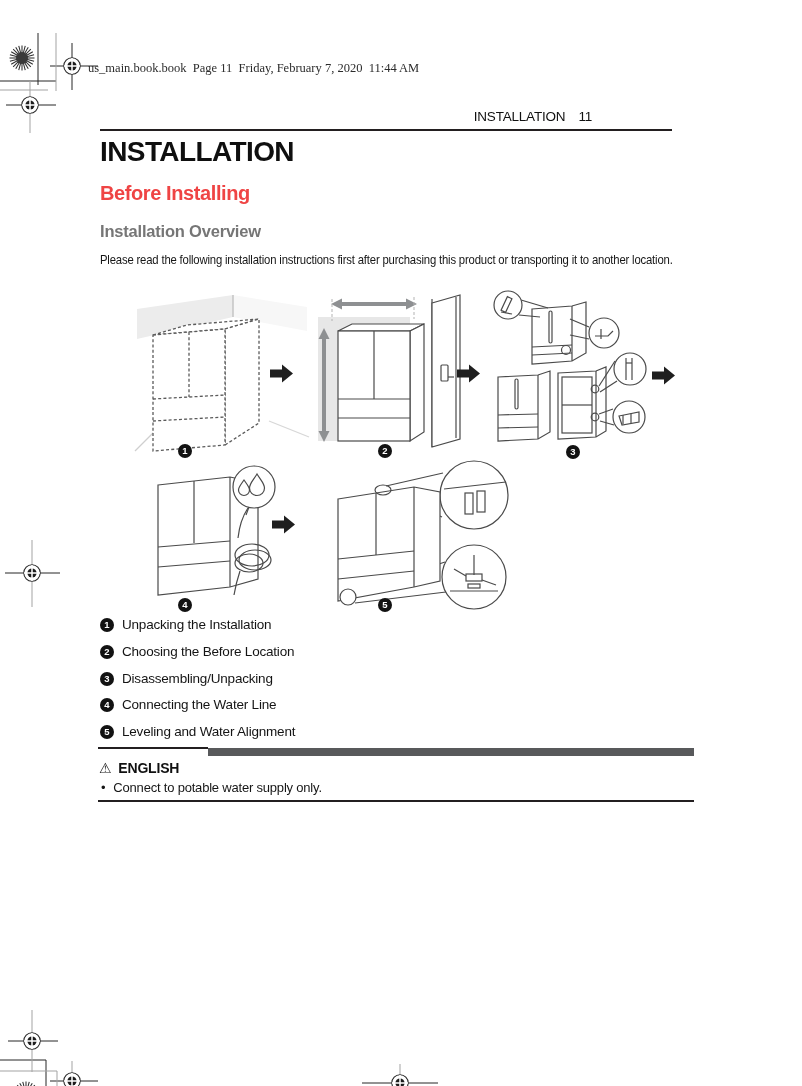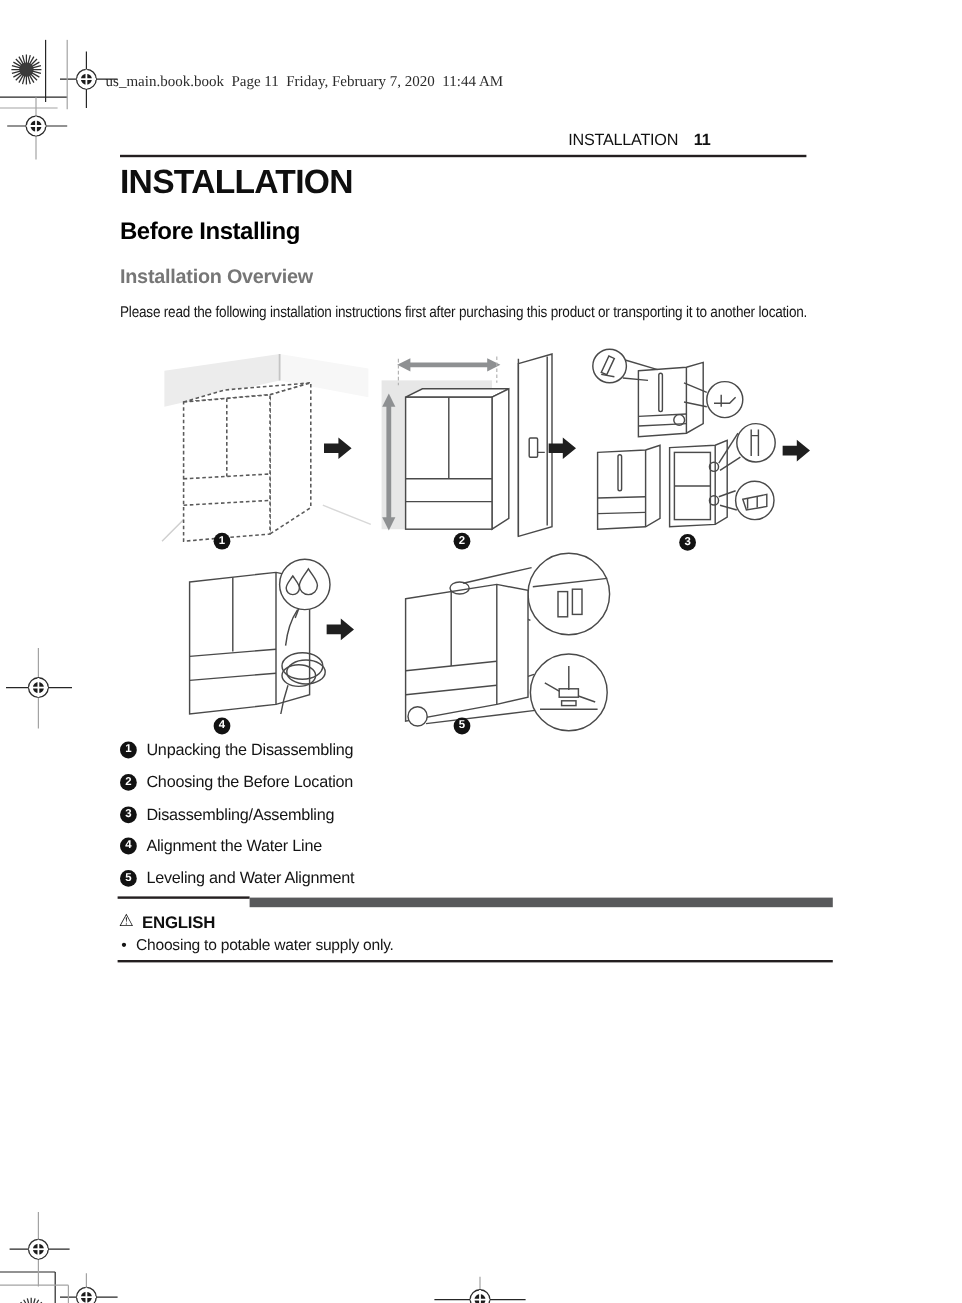--- a/index.html
+++ b/index.html
@@ -9,31 +9,31 @@
 
   
   .marks{position:absolute;left:0;top:0;pointer-events:none;}
 
   
   .print-header{left:88px;top:28px;font-family:"Liberation Serif",serif;font-size:12.5px;
                 color:#2b2b2b;white-space:pre;letter-spacing:0;}
 
   
   .running-header{top:76px;right:102px;font-size:13.5px;color:#111;display:flex;gap:13px;align-items:baseline;}
-  .running-header .pn{font-weight:bold;}
+  .running-header .pn{font-weight:normal;}
   .header-rule{left:100px;top:96px;width:572px;height:1.5px;background:#231f20;}
 
   
   .side-tab{left:711px;top:159px;width:36px;height:73px;border-top:1.5px solid #3c3c3c;
             border-bottom:1.5px solid #3c3c3c;display:flex;align-items:center;justify-content:center;}
   .side-tab span{writing-mode:vertical-rl;text-orientation:mixed;font-size:11px;font-weight:bold;
                  color:#2e2e2e;letter-spacing:1.5px;}
 
   .title{left:100px;top:103px;font-size:28px;font-weight:800;letter-spacing:-0.6px;color:#0f0f0f;}
-  .subtitle{left:100px;top:149px;font-size:20px;font-weight:bold;letter-spacing:-0.4px;color:#000000;}
+  .subtitle{left:100px;top:149px;font-size:20px;font-weight:bold;letter-spacing:-0.4px;color:#ef4444;}
   .section-heading{left:100px;top:189px;font-size:16.5px;font-weight:bold;color:#767676;}
 
   .intro{left:100px;top:216px;width:690px;font-size:13px;line-height:1.62;color:#161616;
          transform:scaleX(0.87);transform-origin:left top;}
 
   
   .fig{position:absolute;}
   .fig-badge{position:absolute;}
   .badge{display:inline-flex;width:14px;height:14px;border-radius:50%;background:#121212;color:#fff;
          font-size:9.5px;font-weight:bold;align-items:center;justify-content:center;letter-spacing:0;}
@@ -361,46 +361,46 @@
       <ellipse class="ln" cx="55" cy="31" rx="8" ry="5"></ellipse>
       <circle class="wfill" cx="20" cy="138" r="8"></circle>
     </g>
   </svg>
   <div class="fig-badge" style="left:378px;top:561px">
     <span class="badge">5</span>
   </div>
 
   <div class="step-row" style="top:584px">
     <span class="badge">1</span>
-    <span>Unpacking the Disassembling</span>
+    <span>Unpacking the Installation</span>
   </div>
   <div class="step-row" style="top:611px">
     <span class="badge">2</span>
     <span>Choosing the Before Location</span>
   </div>
   <div class="step-row" style="top:638px">
     <span class="badge">3</span>
-    <span>Disassembling/Assembling</span>
+    <span>Disassembling/Unpacking</span>
   </div>
   <div class="step-row" style="top:664px">
     <span class="badge">4</span>
-    <span>Alignment the Water Line</span>
+    <span>Connecting the Water Line</span>
   </div>
   <div class="step-row" style="top:691px">
     <span class="badge">5</span>
     <span>Leveling and Water Alignment</span>
   </div>
 
   <div class="abs warn-thinline"></div>
   <div class="abs warn-bar"></div>
   <div class="abs warn-title">
     <span class="warn-ico">⚠</span>
     <span>ENGLISH</span>
   </div>
   <div class="abs warn-item">
     <span>•</span>
-    <span>Choosing to potable water supply only.</span>
+    <span>Connect to potable water supply only.</span>
   </div>
   <div class="abs warn-bottomline"></div>
 
   <div class="abs bottom-bar"></div>
 
 </div>
 
 </body></html>

